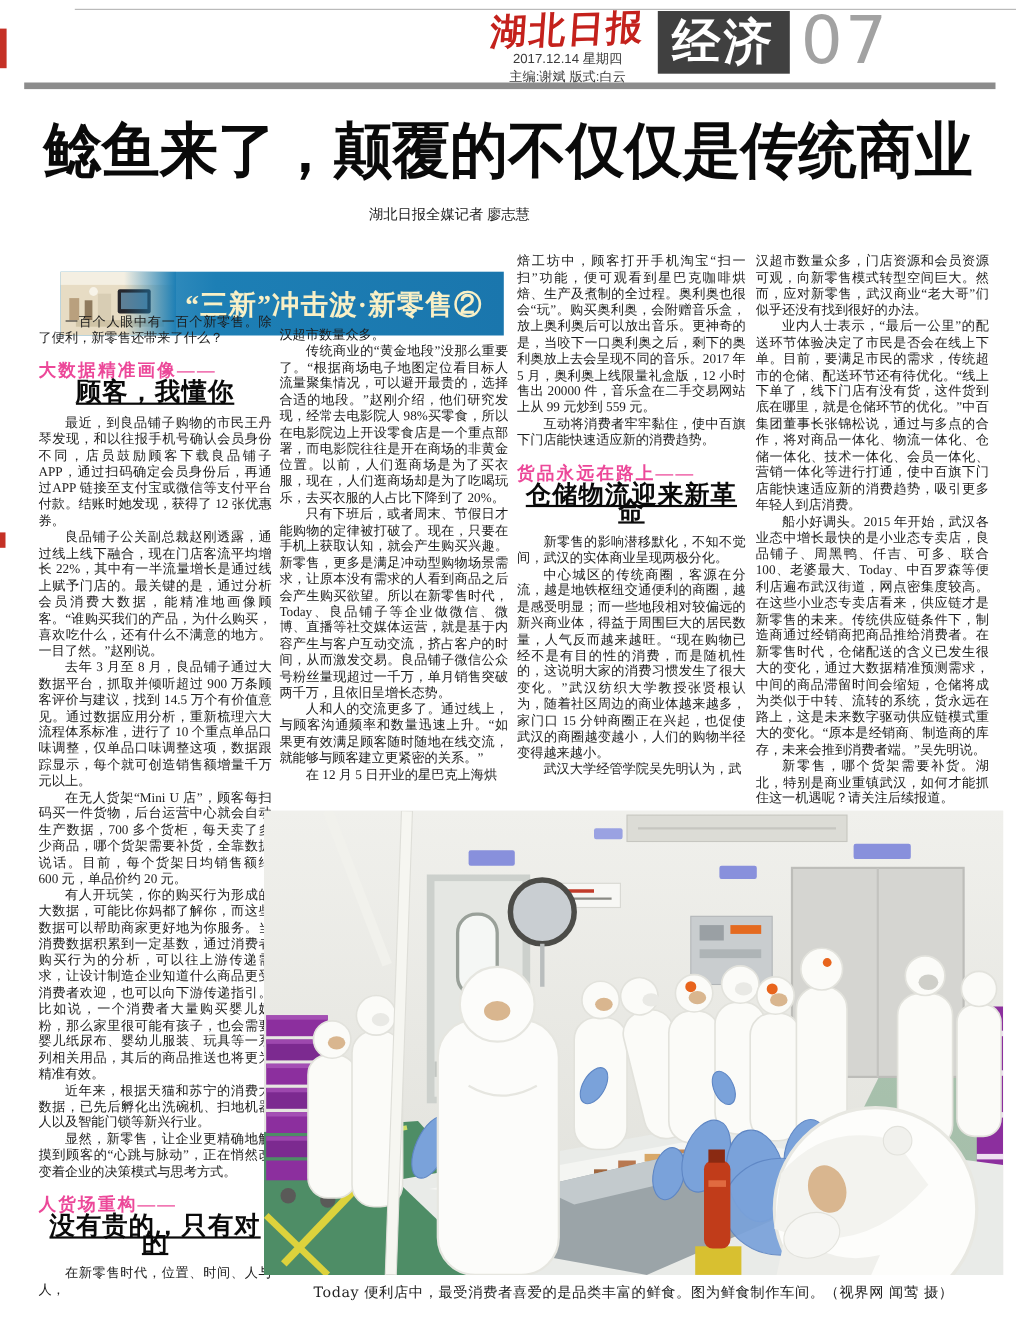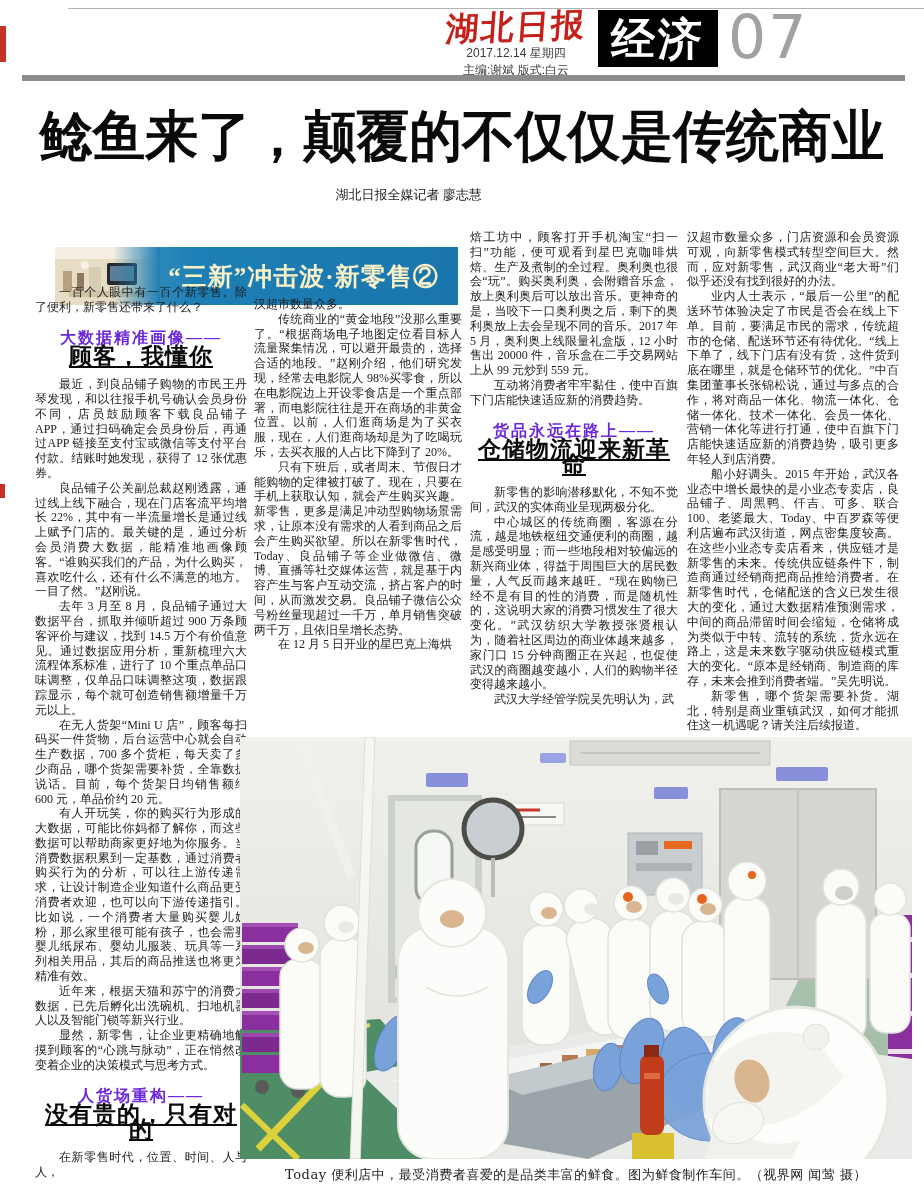--- a/index.html
+++ b/index.html
@@ -6,21 +6,21 @@
   #page{position:relative;width:924px;height:1200px;background:#ffffff;overflow:hidden;
         font-family:"Liberation Serif","DejaVu Serif",serif;color:#1c1c1c;}
   
   .rule-thin{position:absolute;left:68px;top:8px;width:856px;height:1px;background:#b3b3b3;}
   .rule-thick{position:absolute;left:22px;top:75px;width:883px;height:6px;background:#8c8c8c;}
   .masthead-center{position:absolute;left:436px;top:10px;width:160px;text-align:center;}
   .paper-logo{font-family:"DejaVu Serif",serif;font-weight:900;font-size:33px;color:#c4211c;
               transform:skewX(-6deg) rotate(-2deg);letter-spacing:2px;line-height:34px;}
   .paper-date{font-size:12px;color:#3c3c3c;margin-top:1px;font-family:"Liberation Sans",sans-serif;}
   .paper-editors{font-size:12px;color:#3c3c3c;font-family:"Liberation Sans",sans-serif;}
-  .section-box{position:absolute;left:598px;top:10px;width:120px;height:57px;background:#000000;
+  .section-box{position:absolute;left:598px;top:10px;width:120px;height:57px;background:#404040;
                color:#fff;font-family:"Liberation Sans",sans-serif;font-weight:700;font-size:44px;
                line-height:57px;text-align:center;letter-spacing:3px;}
   .page-number{position:absolute;left:728px;top:2px;font-family:"DejaVu Sans",sans-serif;
                font-weight:400;font-size:60px;color:#a2a2a2;letter-spacing:2px;}
   .edge-mark{position:absolute;background:#c53126;}
   
   .headline{position:absolute;left:0;top:100px;width:924px;text-align:center;
             font-family:"Liberation Sans",sans-serif;font-weight:900;font-size:55px;
             color:#0a0a0a;transform:scaleX(.96);white-space:nowrap;}
   .byline{position:absolute;left:0;top:186px;width:817px;text-align:center;font-size:13px;color:#222;}
@@ -29,22 +29,22 @@
           background:linear-gradient(90deg,#5da6cc 0%,#1d7fb5 35%,#1a76ad 100%);margin-top:16px;}
   .banner-img{position:absolute;left:0;top:0;width:105px;height:58px;}
   .banner-label{position:absolute;left:100px;right:6px;top:0;bottom:0;display:flex;align-items:center;
                 justify-content:center;font-size:25px;font-weight:bold;color:#f9f0c6;
                 font-family:"Liberation Serif",serif;letter-spacing:1px;}
   
   .col{position:absolute;font-size:12px;line-height:14.8px;overflow:hidden;
        font-family:"Liberation Serif","DejaVu Serif",serif;}
   .para{margin:0;text-indent:2em;text-align:justify;}
   .para.cont{text-indent:0;}
-  .sub1{font-weight:bold;text-align:center;font-size:16px;margin:16px 0 4px;
-        font-family:"Liberation Serif",serif;letter-spacing:2px;color:#6d28d9;}
+  .sub1{font-weight:bold;text-align:left;font-size:16px;margin:16px 0 4px;
+        font-family:"Liberation Serif",serif;letter-spacing:2px;color:#ec4899;}
   .sub2{font-weight:900;text-align:center;font-size:23px;margin:0 0 13px;
         font-family:"Liberation Sans",sans-serif;color:#0a0a0a;letter-spacing:1px;text-decoration:underline;}
   #col1{left:35px;top:285px;width:212px;height:903px;}
   #col2{left:254px;top:297px;width:208px;height:436px;}
   #col3{left:470px;top:230px;width:208px;height:503px;}
   #col4{left:687px;top:230px;width:212px;height:503px;}
   
   .photo{position:absolute;left:240px;top:737px;width:672px;height:422px;overflow:hidden;background:#e8e8e4;}
   .caption{position:absolute;left:240px;top:1166px;width:672px;text-align:center;
            font-size:13px;color:#222;font-family:"DejaVu Serif",serif;letter-spacing:.5px;}
@@ -105,20 +105,21 @@
       <p class="para">近年来，根据天猫和苏宁的消费大数据，已先后孵化出洗碗机、扫地机器人以及智能门锁等新兴行业。</p>
       <p class="para">显然，新零售，让企业更精确地触摸到顾客的“心跳与脉动”，正在悄然改变着企业的决策模式与思考方式。</p>
       <div class="sub1">人货场重构——</div>
       <div class="sub2">没有贵的，只有对的</div>
       <p class="para">在新零售时代，位置、时间、人与人，</p>
     </div>
   <div id="col2" class="col">
       <p class="para cont">汉超市数量众多。</p>
       <p class="para">传统商业的“黄金地段”没那么重要了。“根据商场电子地图定位看目标人流量聚集情况，可以避开最贵的，选择合适的地段。”赵刚介绍，他们研究发现，经常去电影院人 98%买零食，所以在电影院边上开设零食店是一个重点部署，而电影院往往是开在商场的非黄金位置。以前，人们逛商场是为了买衣服，现在，人们逛商场却是为了吃喝玩乐，去买衣服的人占比下降到了 20%。</p>
       <p class="para">只有下班后，或者周末、节假日才能购物的定律被打破了。现在，只要在手机上获取认知，就会产生购买兴趣。新零售，更多是满足冲动型购物场景需求，让原本没有需求的人看到商品之后会产生购买欲望。所以在新零售时代，Today、良品铺子等企业做微信、微博、直播等社交媒体运营，就是基于内容产生与客户互动交流，挤占客户的时间，从而激发交易。良品铺子微信公众号粉丝量现超过一千万，单月销售突破两千万，且依旧呈增长态势。</p>
+      <p class="para">人和人的交流更多了。通过线上，与顾客沟通频率和数量迅速上升。“如果更有效满足顾客随时随地在线交流，就能够与顾客建立更紧密的关系。”</p>
       <p class="para">在 12 月 5 日开业的星巴克上海烘</p>
     </div>
   <div id="col3" class="col">
       <p class="para cont">焙工坊中，顾客打开手机淘宝“扫一扫”功能，便可观看到星巴克咖啡烘焙、生产及煮制的全过程。奥利奥也很会“玩”。购买奥利奥，会附赠音乐盒，放上奥利奥后可以放出音乐。更神奇的是，当咬下一口奥利奥之后，剩下的奥利奥放上去会呈现不同的音乐。2017 年 5 月，奥利奥上线限量礼盒版，12 小时售出 20000 件，音乐盒在二手交易网站上从 99 元炒到 559 元。</p>
       <p class="para">互动将消费者牢牢黏住，使中百旗下门店能快速适应新的消费趋势。</p>
       <div class="sub1">货品永远在路上——</div>
       <div class="sub2">仓储物流迎来新革命</div>
       <p class="para">新零售的影响潜移默化，不知不觉间，武汉的实体商业呈现两极分化。</p>
       <p class="para">中心城区的传统商圈，客源在分流，越是地铁枢纽交通便利的商圈，越是感受明显；而一些地段相对较偏远的新兴商业体，得益于周围巨大的居民数量，人气反而越来越旺。“现在购物已经不是有目的性的消费，而是随机性的，这说明大家的消费习惯发生了很大变化。”武汉纺织大学教授张贤根认为，随着社区周边的商业体越来越多，家门口 15 分钟商圈正在兴起，也促使武汉的商圈越变越小，人们的购物半径变得越来越小。</p>
       <p class="para">武汉大学经管学院吴先明认为，武</p>

